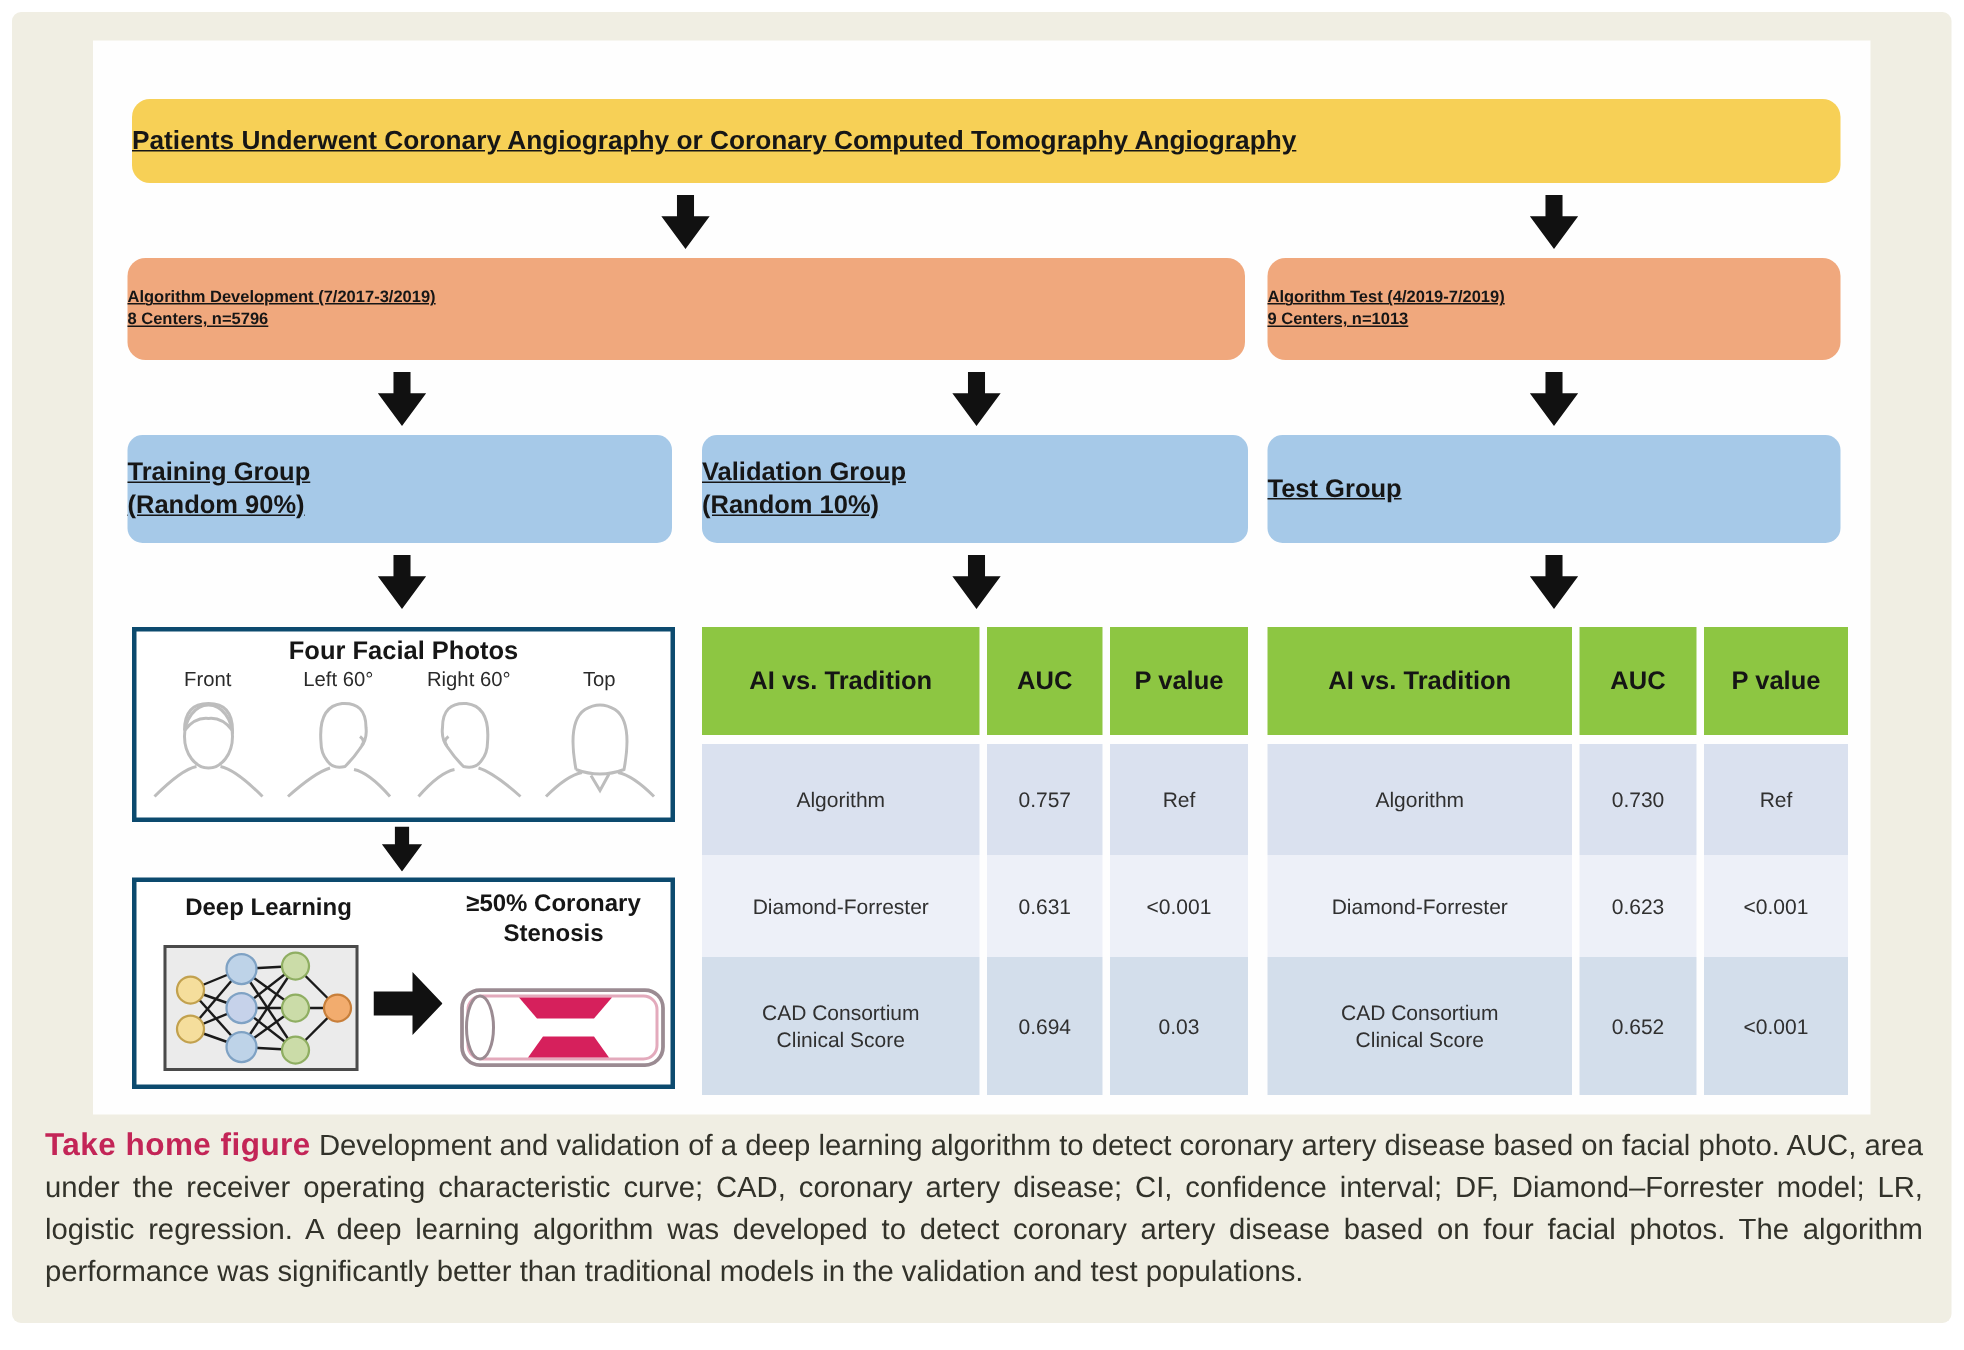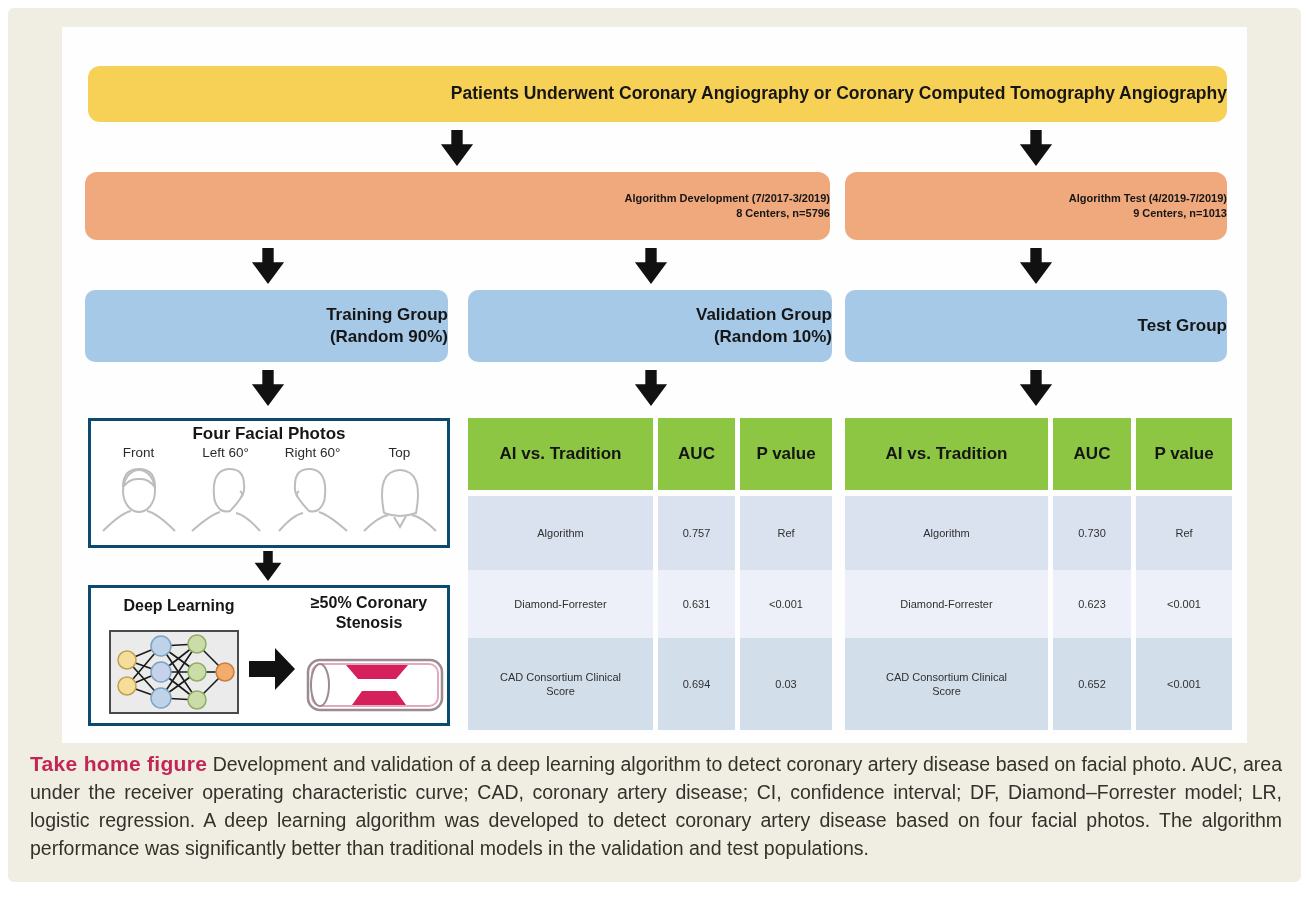--- a/index.html
+++ b/index.html
@@ -1,22 +1,22 @@
 <!DOCTYPE html>
 <html><head>
 <meta charset="utf-8">
 <style>
   * { margin:0; padding:0; box-sizing:border-box; }
   html,body { width:1309px; height:900px; background:#ffffff; font-family:"Liberation Sans","DejaVu Sans",sans-serif; }
   #page { position:relative; width:1309px; height:900px; background:#ffffff; overflow:hidden; }
   #cream { position:absolute; left:8px; top:8px; width:1293px; height:874px; background:#f0eee3; border-radius:6px; }
   #panel { position:absolute; left:62px; top:27px; width:1185px; height:716px; background:#fefefe; }
 
-  .box { position:absolute; display:flex; flex-direction:column; align-items:flex-end; justify-content:center;
-         text-align:center; font-weight:bold; color:#161616; line-height:1.32; }
+  .box { position:absolute; display:flex; flex-direction:column; align-items:flex-start; justify-content:center;
+         text-align:center; font-weight:bold; color:#161616; line-height:1.32;text-decoration:underline; }
   .yellow { background:#f7d056; border-radius:12px; font-size:17.5px; }
   .orange { background:#f0a87d; border-radius:12px; font-size:11px; }
   .blue   { background:#a6c9e8; border-radius:10px; font-size:17px; }
 
   .arrow { position:absolute; }
   .arrow svg { display:block; }
   .arrow polygon { fill:#111111; }
 
   .outline-box { position:absolute; background:#ffffff; border:3px solid #0c4a6e; }
   #photos-box { left:88px; top:418px; width:362px; height:130px; display:flex; flex-direction:column; }
@@ -31,21 +31,21 @@
   .dl-title { position:absolute; font-weight:bold; font-size:16px; color:#161616; text-align:center; line-height:1.25; }
   #nn-panel { position:absolute; left:18px; top:42px; width:130px; height:84px; background:#ebebeb; border:2px solid #4a4a4a; }
   #vessel-wrap { position:absolute; left:213px; top:68px; width:142px; height:58px; }
 
   .dtable { position:absolute; top:418px; }
   .thead, .trow { display:grid; column-gap:5px; }
   .vcols { grid-template-columns:185px 77px 92px; }
   .tcols { grid-template-columns:203px 78px 96px; }
   .cell { display:flex; align-items:center; justify-content:center; text-align:center; padding:0 6px; line-height:1.3; }
   .thead .cell { background:#8dc642; height:72px; font-weight:bold; font-size:17px; color:#151515; }
-  .trow .cell { font-size:11px; color:#303030; }
+  .trow .cell { font-size:14px; color:#303030; }
   .r1 { margin-top:6px; } .r1 .cell { background:#dae1ef; height:74px; }
   .r2 .cell { background:#edf0f8; height:68px; }
   .r3 .cell { background:#d3deeb; height:92px; }
 
   #caption { position:absolute; left:30px; top:750px; width:1252px; font-size:19.5px; color:#32322a;
              line-height:28px; text-align:justify; }
   #caption .fig-label { font-weight:bold; color:#c32557; font-size:21px; letter-spacing:0.3px; }
 </style>
 </head>
 <body>

